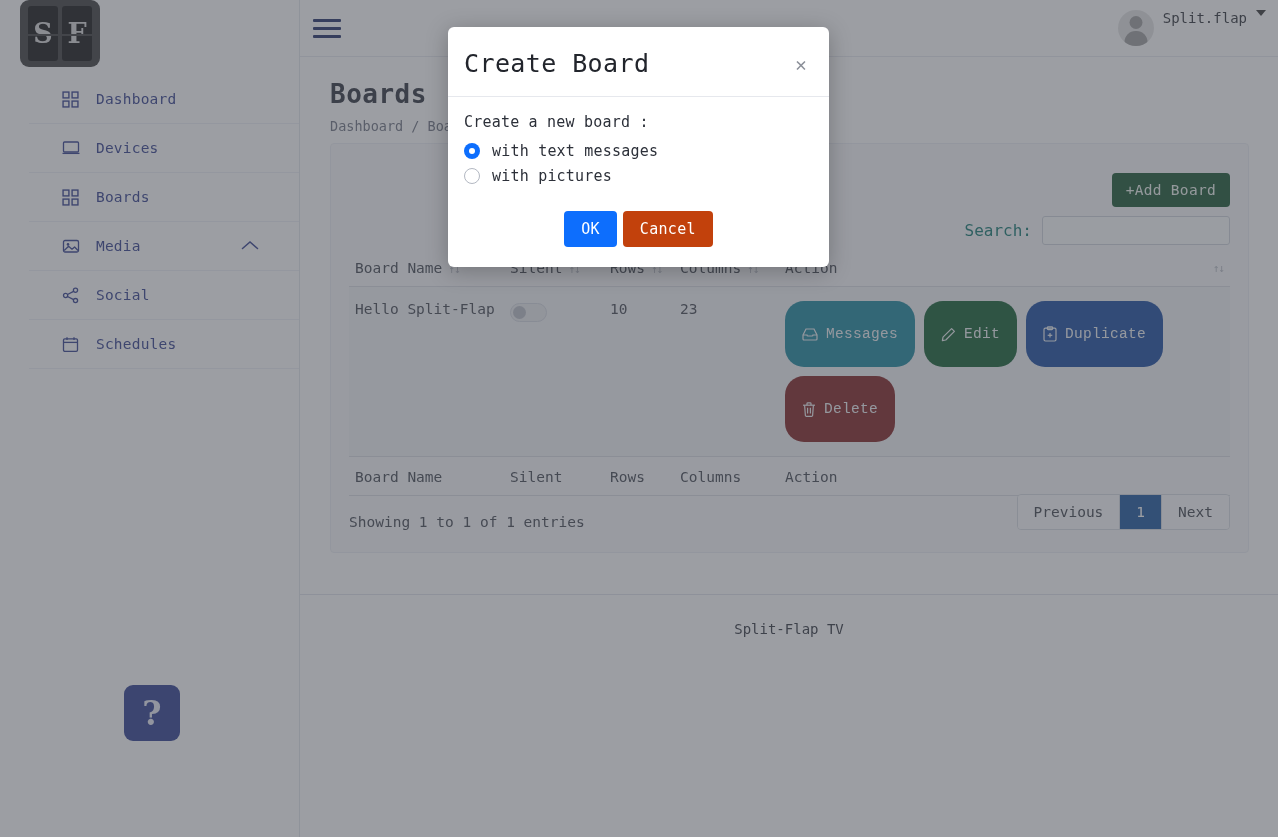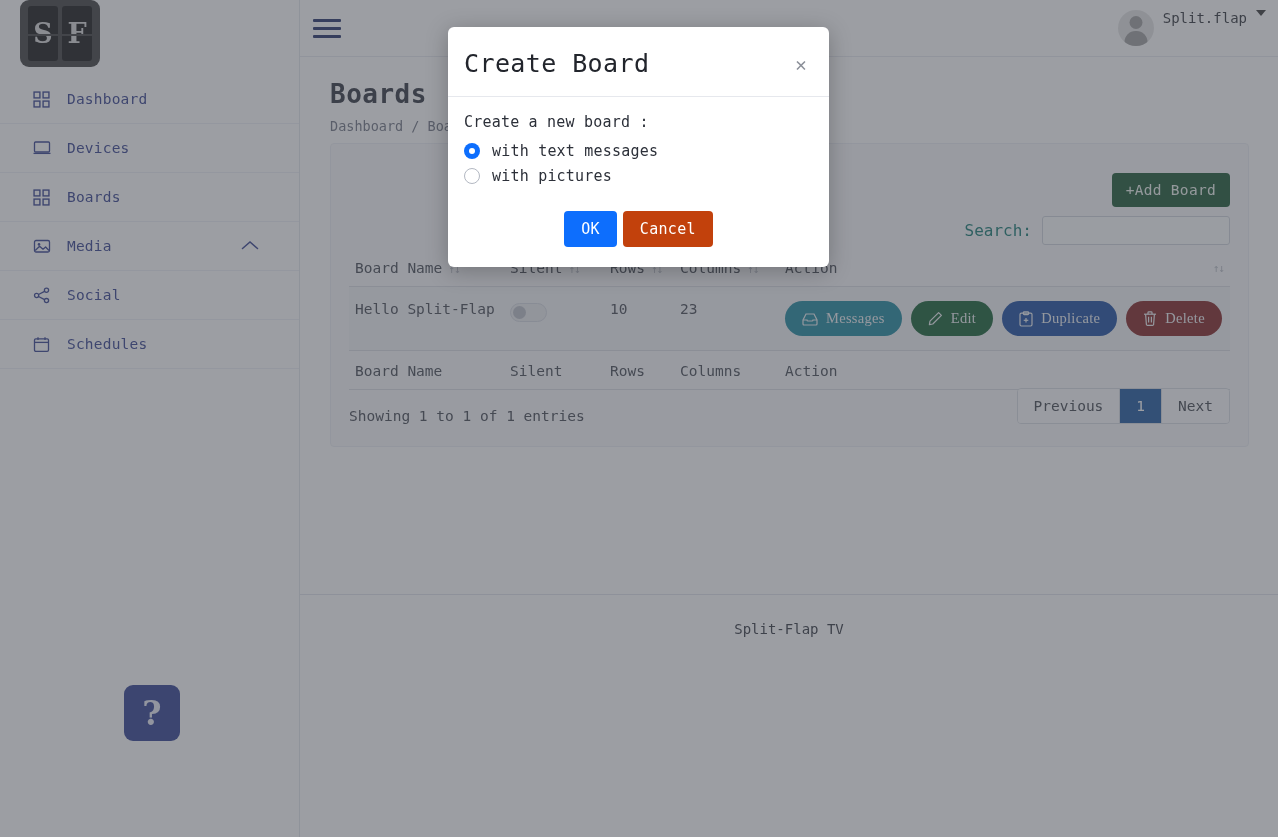--- a/index.html
+++ b/index.html
@@ -38,21 +38,21 @@
     color: #d7d7d7;
     font-size: 27px; font-weight: bold;
     font-family: "DejaVu Serif", "Liberation Serif", serif;
     line-height: 1;
   }
   .flap-tile::after {
     content: ""; position: absolute; left: -3px; right: -3px; top: 50%;
     height: 2px; background: #3b3b3b;
   }
 
-  #nav { position: absolute; left: 0; top: 75px; right: 0; }
+  #nav { position: absolute; left: 0; top: 75px; right: 0; padding-left: 29px; }
   .nav-item {
     position: relative;
     height: 49px;
     display: flex; align-items: center;
     padding: 0 22px 0 33px;
     color: #2f3c8c;
     font-size: 14.5px;
     letter-spacing: .2px;
     border-bottom: 1px solid #eef0f5;
     cursor: pointer;
@@ -159,22 +159,22 @@
   }
   .toggle::after {
     content:""; position:absolute; left: 2px; top: 2px;
     width: 13px; height: 13px; border-radius: 50%; background: #b9bdc6;
   }
 
   .act-wrap { display: flex; flex-wrap: wrap; gap: 9px; max-width: 440px; }
   .btn-pill {
     display: inline-flex; align-items: center; gap: 8px;
     border: none; border-radius: 19px;
-    padding: 9px 17px; font-size: 14.5px;
-    font-family: Liberation Serif, serif; color: #eef1f4; cursor: pointer;
+    padding: 25px 17px; font-size: 14.5px;
+    font-family: Liberation Mono, monospace; color: #eef1f4; cursor: pointer;
     letter-spacing: .3px; white-space: nowrap;
   }
   .btn-messages  { background: #17859b; }
   .btn-edit      { background: #0f5c2e; }
   .btn-duplicate { background: #14489e; }
   .btn-delete    { background: #7f1d1d; }
   .btn-pill svg { display:block; }
 
   #table-footer { display: flex; justify-content: space-between; align-items: center; padding-top: 18px; }
   #entries-info { font-size: 14.5px; color: #41454f; }

